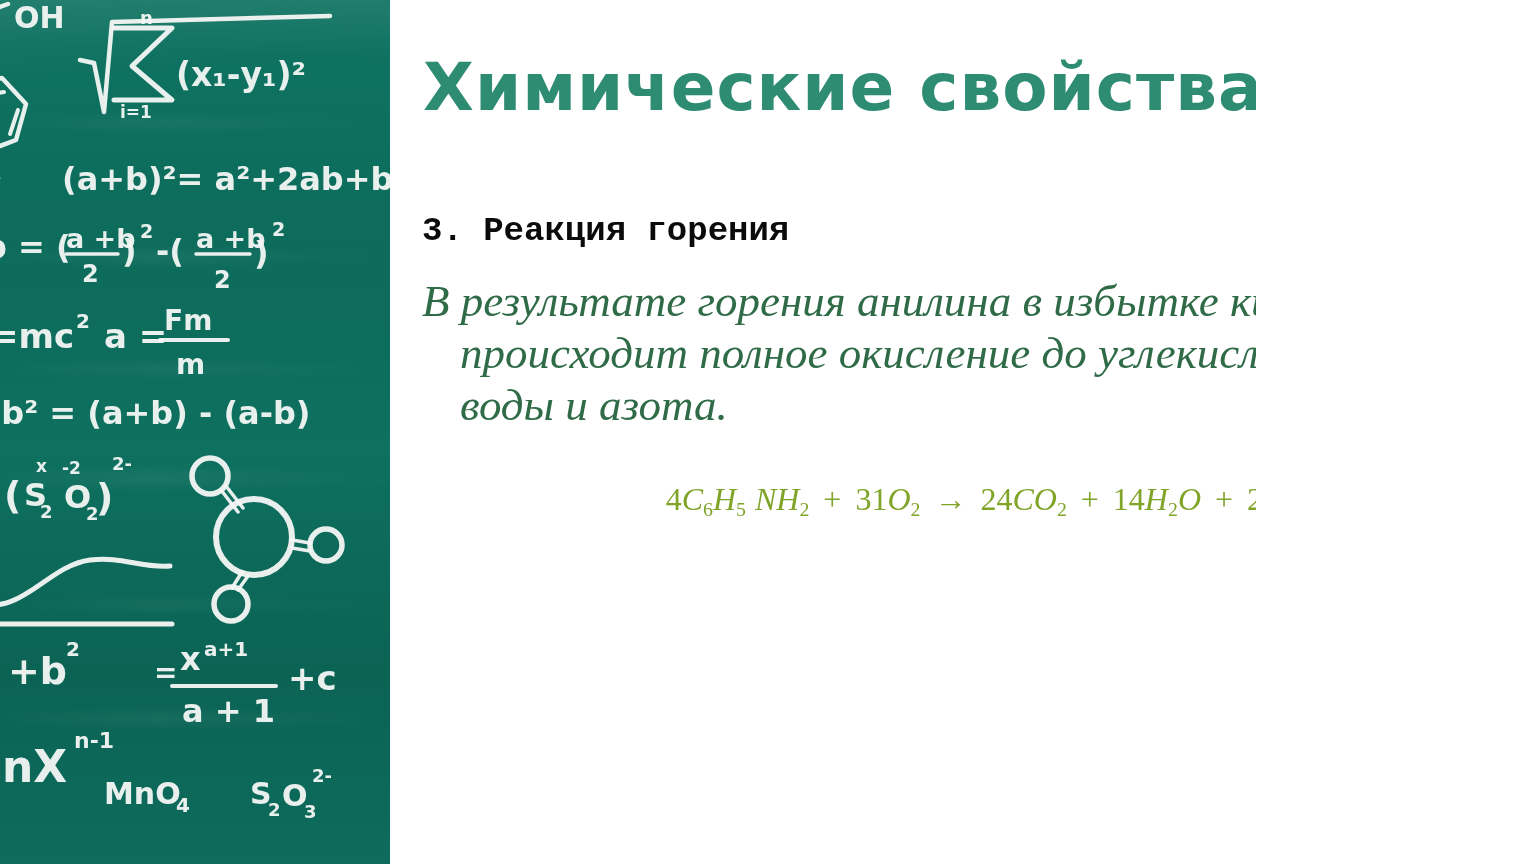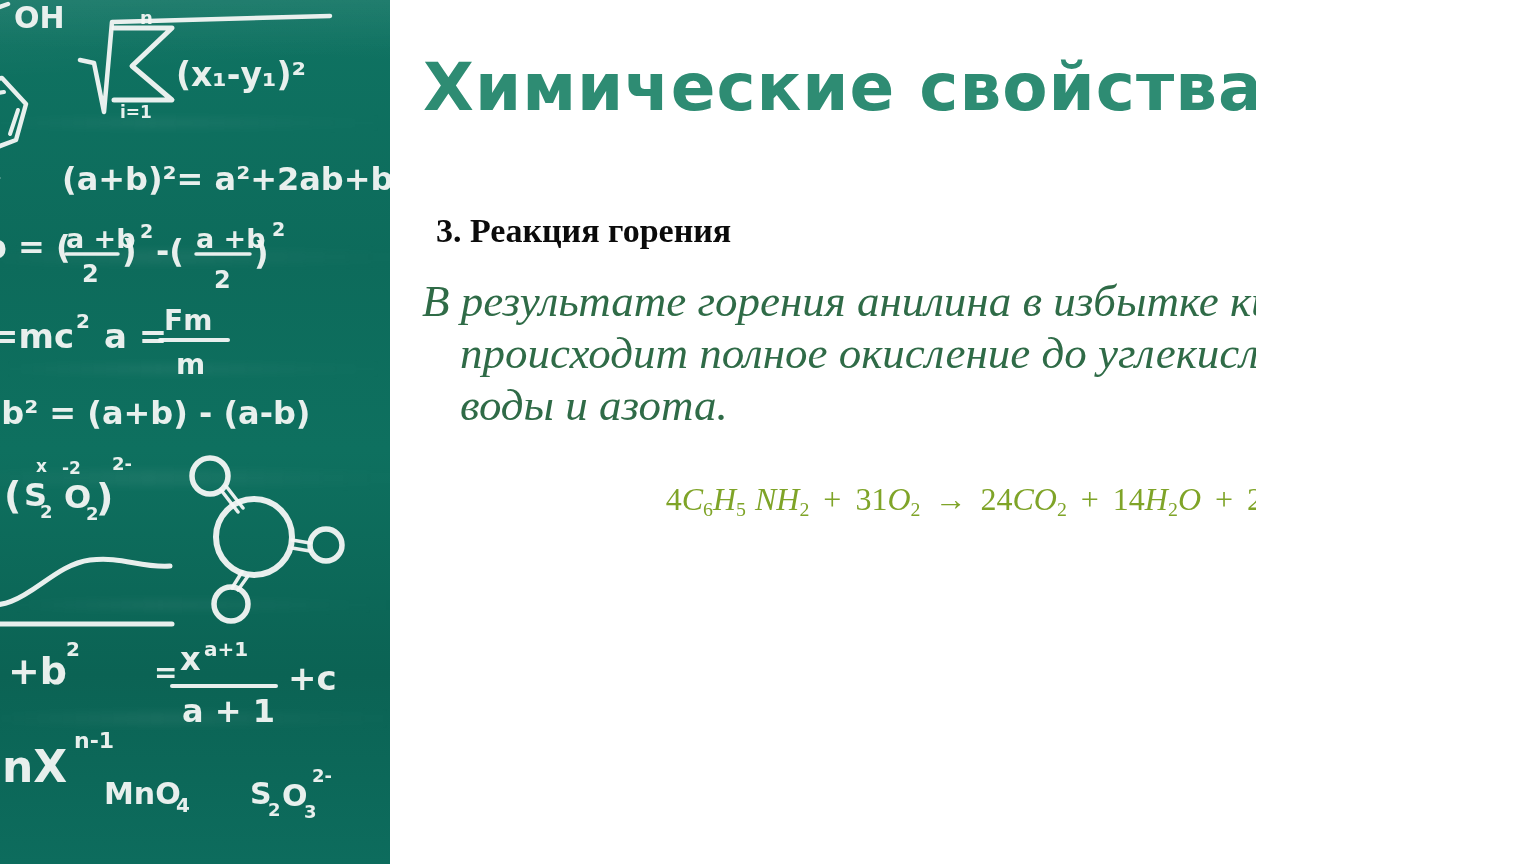--- a/index.html
+++ b/index.html
@@ -78,26 +78,25 @@
     letter-spacing: 1px;
     color: #2e8c73;
     white-space: nowrap;
   }
 
   #subheading {
     position: absolute;
     left: 32px;
     top: 210px;
     width: 1060px;
-    font-family: Liberation Serif, serif;
+    font-family: Liberation Mono, monospace;
     font-weight: 700;
     font-size: 34px;
     line-height: 1.25;
     color: #0b0b0b;
-    margin-left: 14px;
   }
 
   #body-paragraph {
     position: absolute;
     left: 32px;
     top: 275px;
     width: 1063px;
     font-family: "Liberation Serif", serif;
     font-style: italic;
     font-size: 45px;

